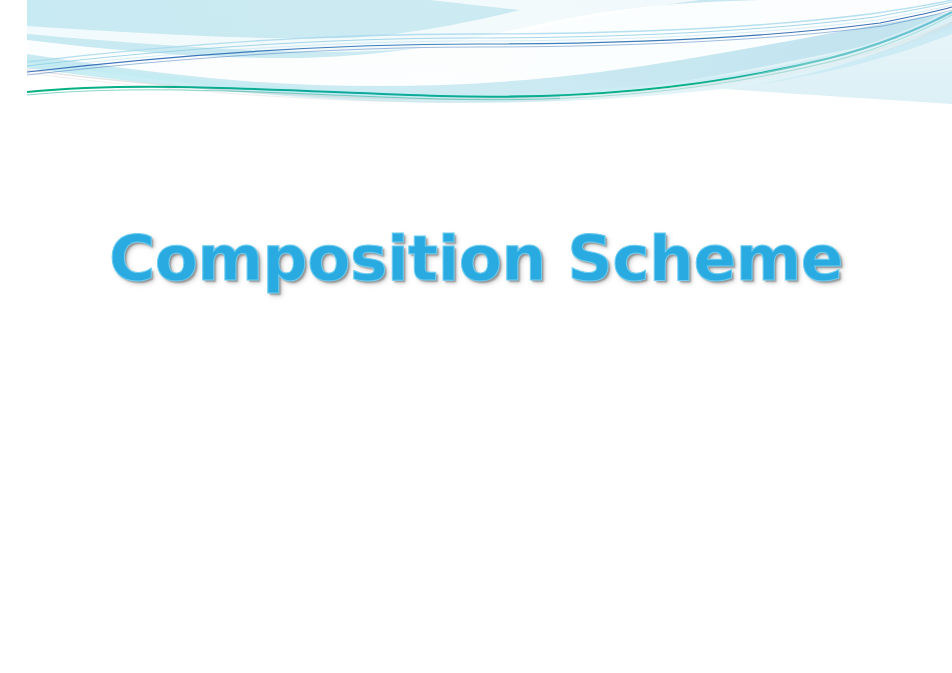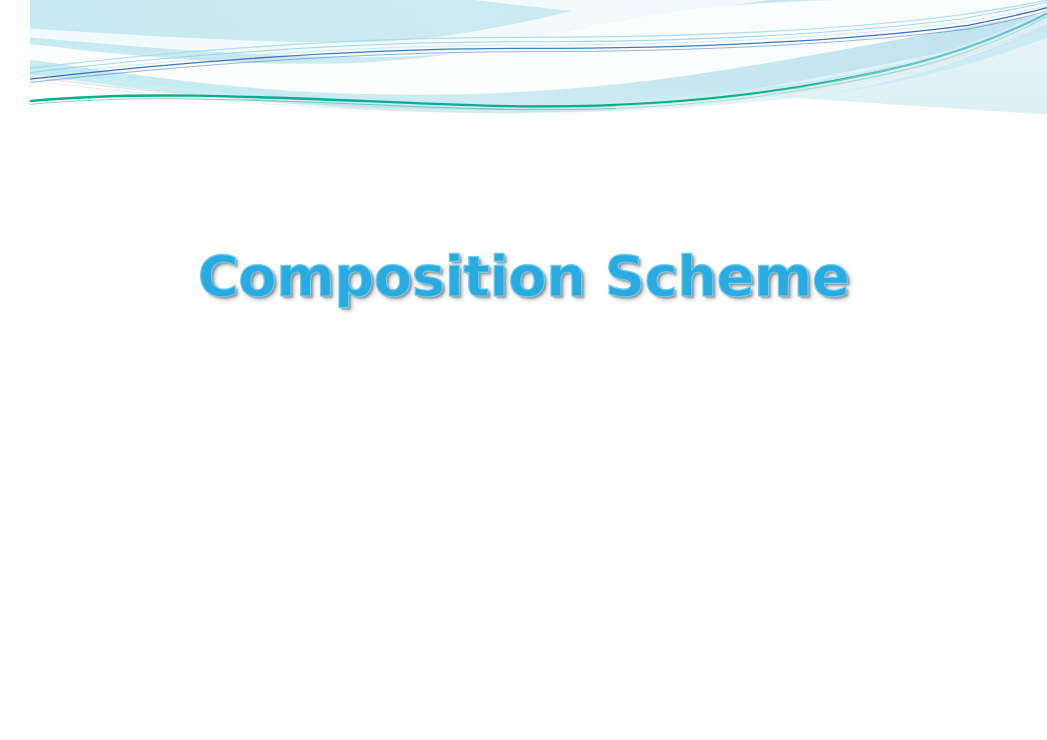--- a/index.html
+++ b/index.html
@@ -40,21 +40,21 @@
     position: absolute;
     left: 0;
     top: 226px;
     width: 952px;
     text-align: center;
   }
   #slide-title {
     display: inline-block;
     font-family: "DejaVu Sans", sans-serif;
     font-weight: bold;
-    font-size: 51px;
+    font-size: 63px;
     line-height: 1.05;
     letter-spacing: -0.5px;
     color: #29ABE2;
     -webkit-text-stroke: 1px #6ecdf0;
     text-shadow:
        2px 2px 2px rgba(90,90,90,0.55),
        3px 3px 5px rgba(120,120,120,0.35),
       -1px -1px 0px rgba(255,255,255,0.85);
     white-space: nowrap;
   }

